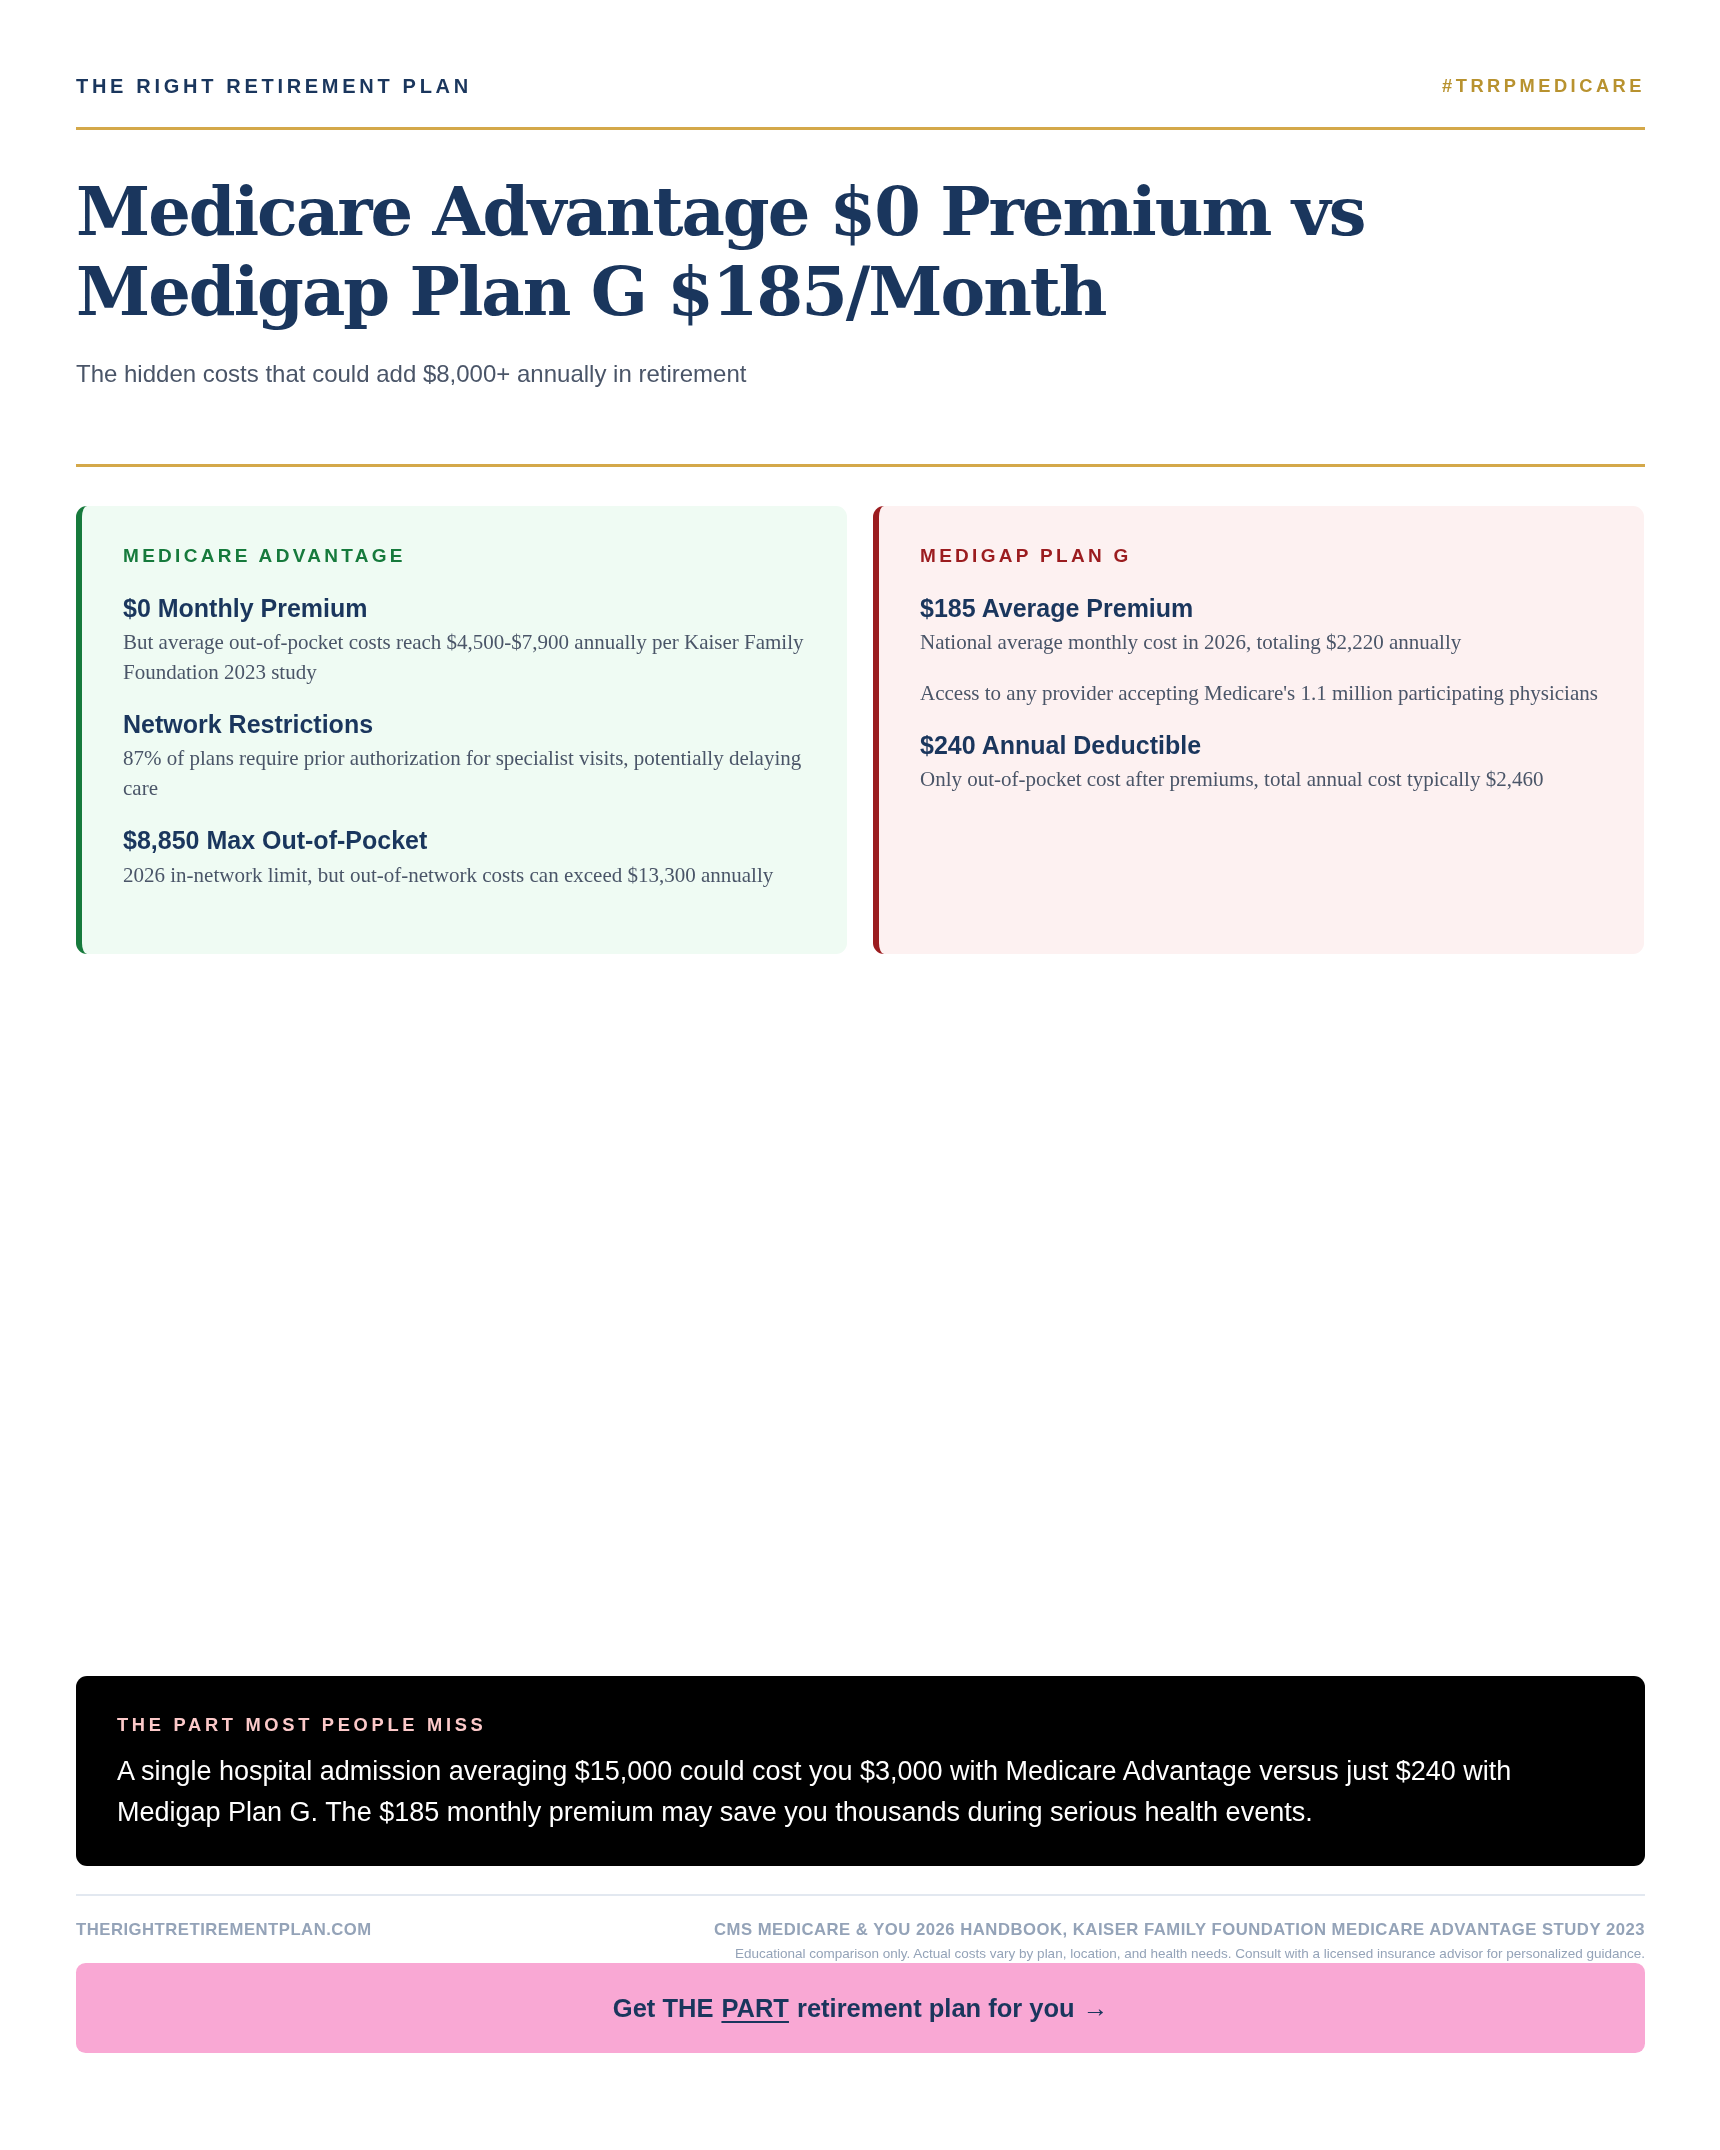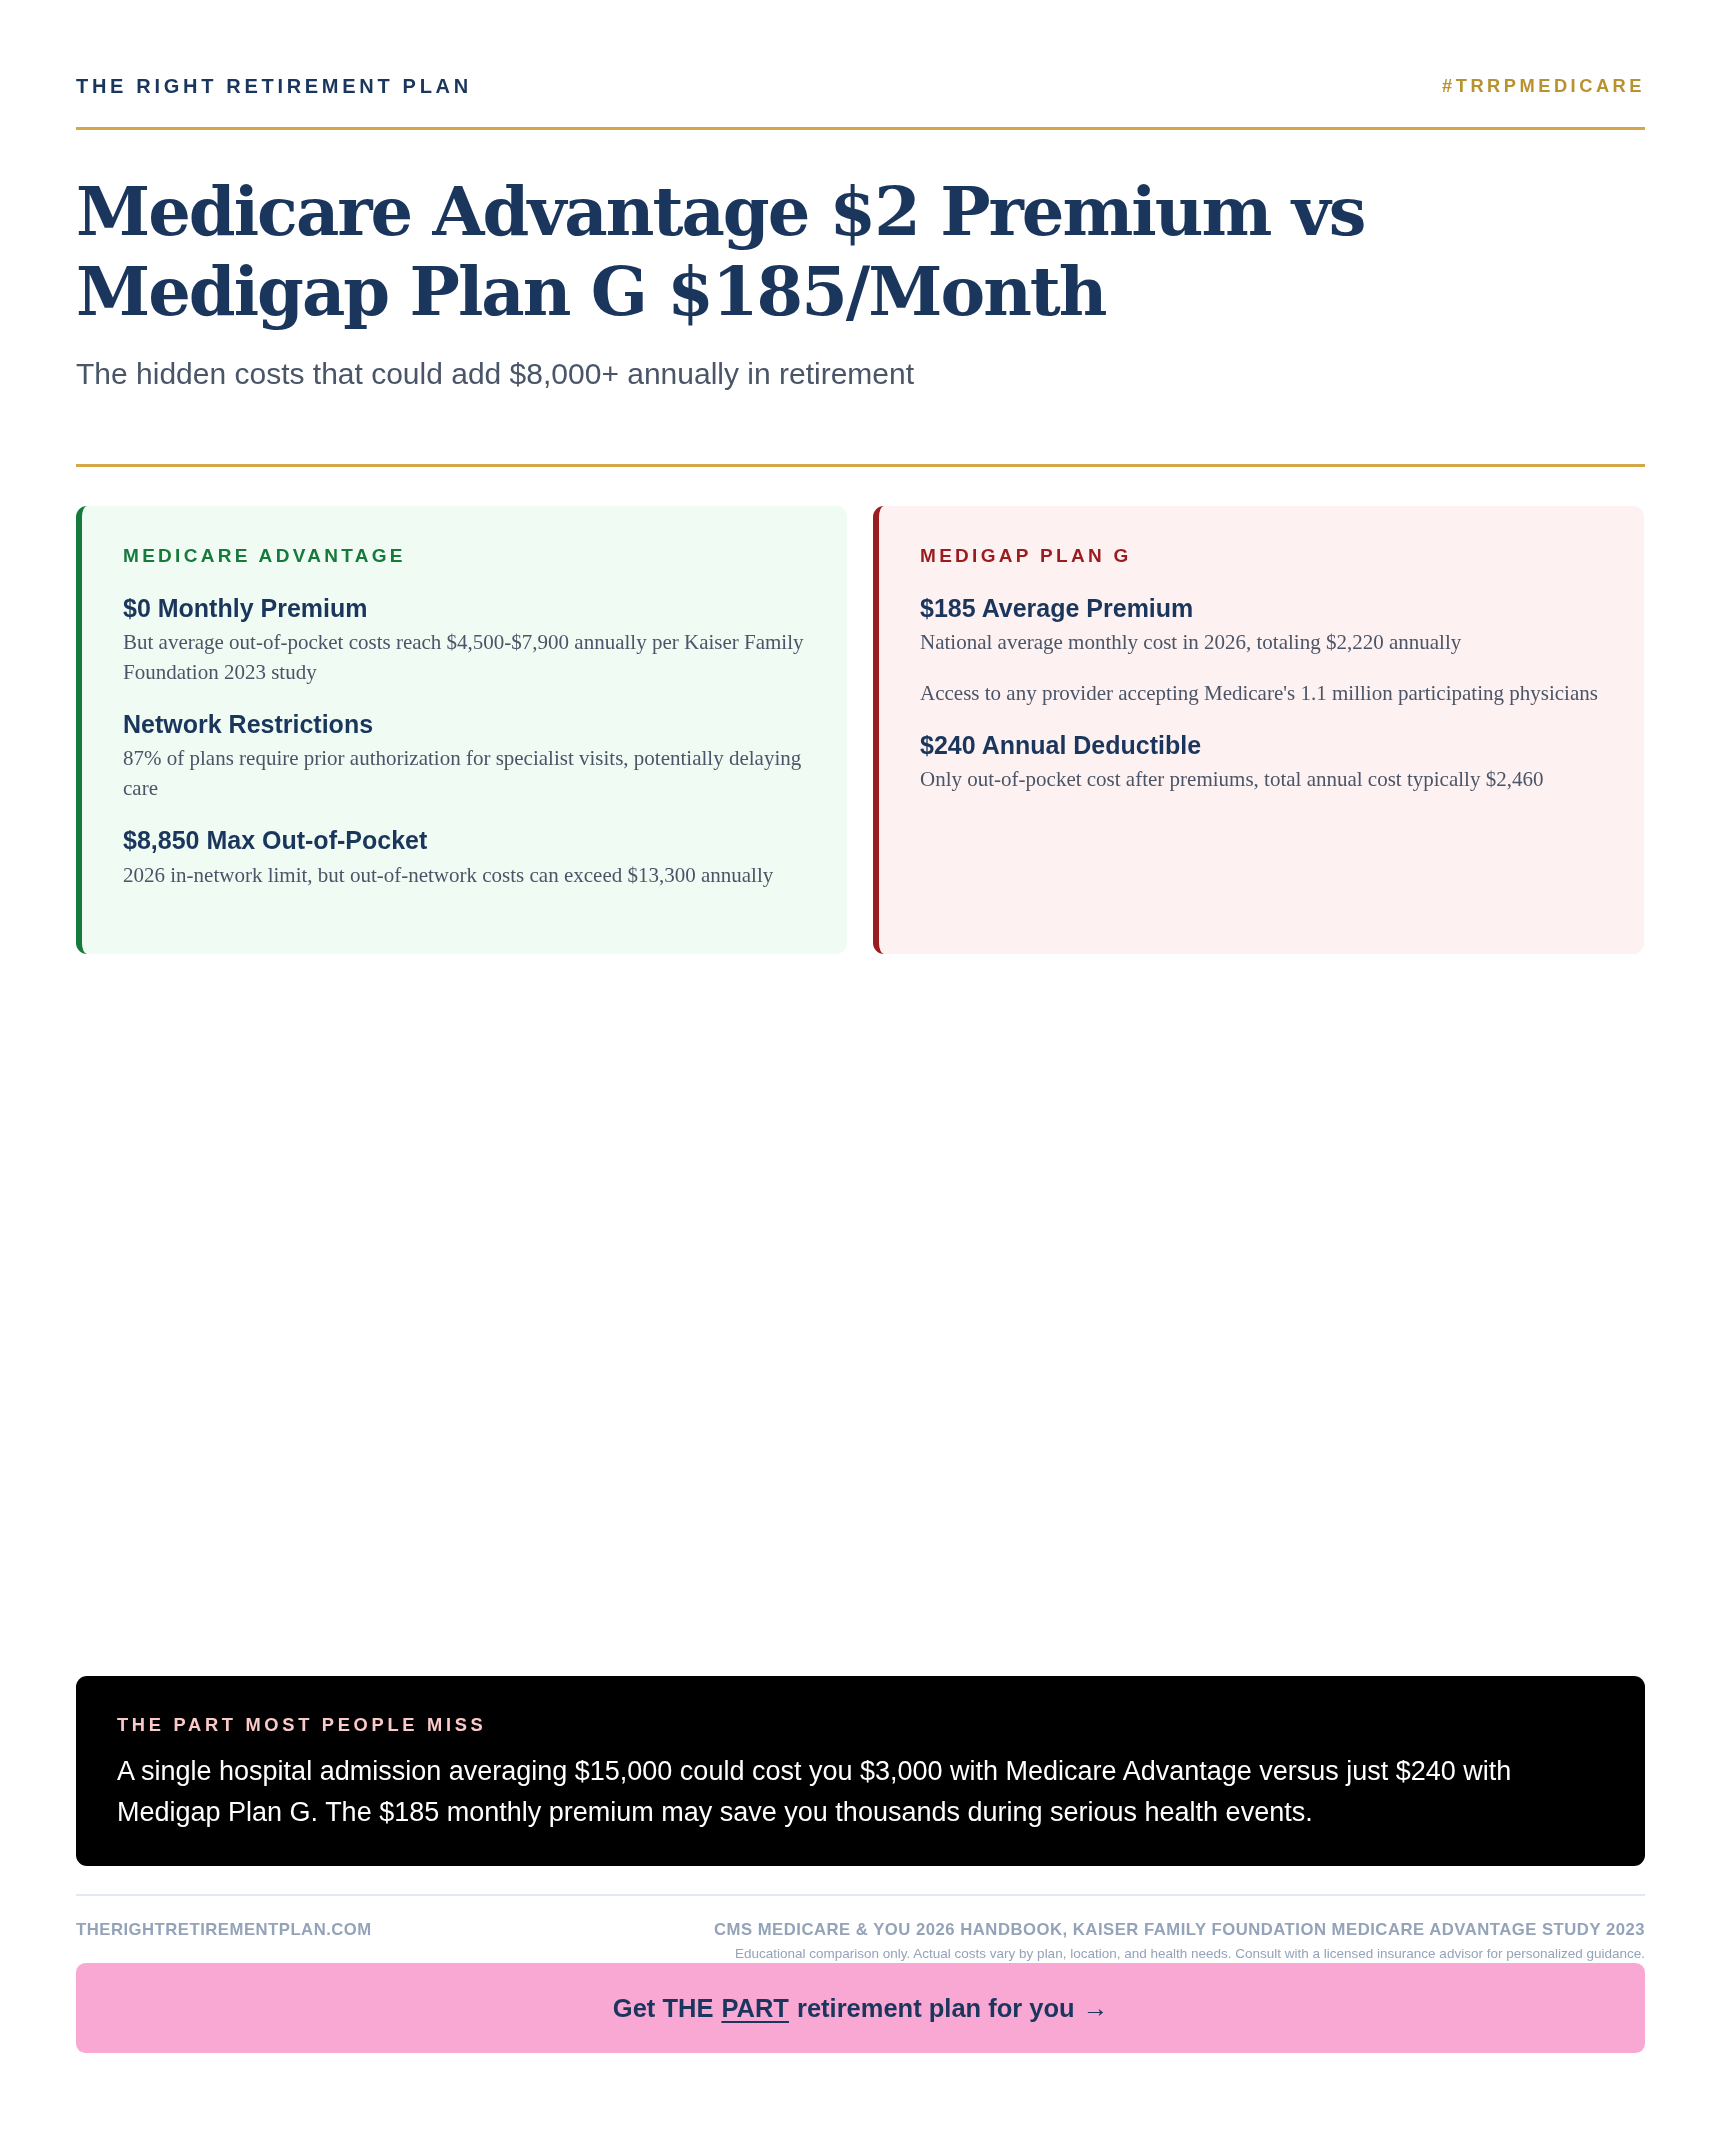--- a/index.html
+++ b/index.html
@@ -5,21 +5,21 @@
   * { box-sizing: border-box; margin: 0; padding: 0; }
   html, body { width: 1721px; height: 2151px; background: #ffffff; }
   body { position: relative; font-family: "Liberation Sans", "DejaVu Sans", sans-serif; color: #1a365d; overflow: hidden; }
 
   .header { position: absolute; left: 76px; right: 76px; top: 70px; height: 32px; display: flex; justify-content: space-between; align-items: center; }
   .brand { font-size: 20px; font-weight: 700; letter-spacing: 3.7px; color: #1a365d; }
   .hashtag { font-size: 18.3px; font-weight: 700; letter-spacing: 3.5px; color: #b8922f; }
   .rule-top { position: absolute; left: 76px; right: 76px; top: 127px; height: 3.2px; background: #d4a849; }
 
   .title { position: absolute; left: 76px; right: 64px; top: 172px; font-family: "DejaVu Serif", "Liberation Serif", serif; font-weight: 700; font-size: 67px; line-height: 80px; color: #1a365d; letter-spacing: -2px; }
-  .subtitle { position: absolute; left: 76px; right: 76px; top: 354px; font-size: 30px; line-height: 40px; color: #4a5568; }
+  .subtitle { position: absolute; left: 76px; right: 76px; top: 354px; font-size: 24px; line-height: 40px; color: #4a5568; }
   .rule-mid { position: absolute; left: 76px; right: 76px; top: 464px; height: 3.2px; background: #d4a849; }
 
   .card { position: absolute; top: 506px; height: 448px; width: 771px; border-radius: 11px; padding: 38px 40px 15px 41px; }
   .card.ma { left: 76px; background: #effbf3; border-left: 6.4px solid #167a3c; }
   .card.mg { left: 873px; background: #fdf1f1; border-left: 6.4px solid #9b1c1f; }
   .card-label { font-size: 19px; font-weight: 700; letter-spacing: 3.3px; line-height: 24px; margin-bottom: 24px; }
   .card.ma .card-label { color: #167a3c; }
   .card.mg .card-label { color: #9b1c1f; }
   .item { margin-bottom: 21px; }
   .item-title { font-size: 25px; font-weight: 700; line-height: 32px; color: #1a365d; margin-bottom: 3.2px; }
@@ -41,21 +41,21 @@
 </style>
 </head>
 <body>
 
 <div class="header">
   <span class="brand">THE RIGHT RETIREMENT PLAN</span>
   <span class="hashtag">#TRRPMEDICARE</span>
 </div>
 <div class="rule-top"></div>
 
-<h1 class="title">Medicare Advantage $2 Premium vs Medigap Plan G $185/Month</h1>
+<h1 class="title">Medicare Advantage $0 Premium vs Medigap Plan G $185/Month</h1>
 <p class="subtitle">The hidden costs that could add $8,000+ annually in retirement</p>
 <div class="rule-mid"></div>
 
 <div class="card ma">
   <div class="card-label">MEDICARE ADVANTAGE</div>
   <div class="item">
     <div class="item-title">$0 Monthly Premium</div>
     <div class="item-desc">But average out-of-pocket costs reach $4,500-$7,900 annually per Kaiser Family Foundation 2023 study</div>
   </div>
   <div class="item">

